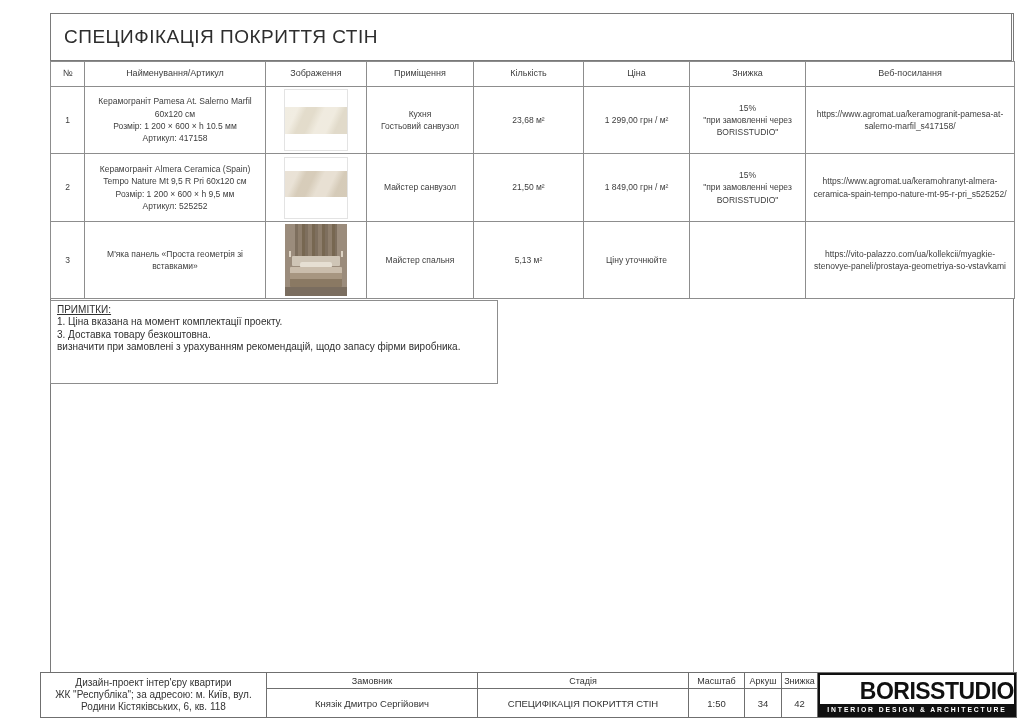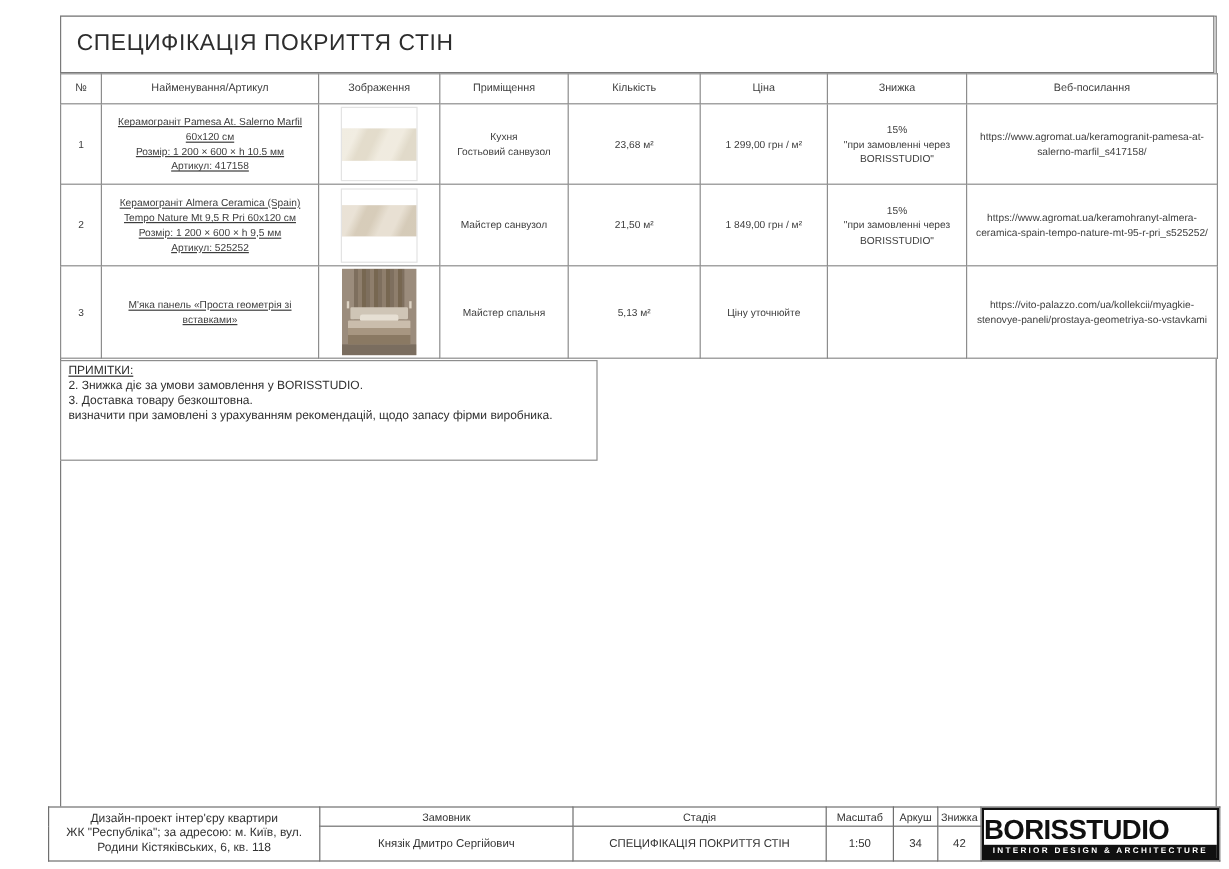--- a/index.html
+++ b/index.html
@@ -17,21 +17,21 @@
 
   table.spec { position:absolute; left:50px; top:61px; width:964px;
     border-collapse:collapse; table-layout:fixed; background:#fff; }
   table.spec th, table.spec td {
     border:1px solid #8d8d8d; font-weight:normal; text-align:center;
     vertical-align:middle; padding:2px 3px; font-size:8.5px; line-height:1.45;
     color:#3d3d3d; overflow:hidden;
   }
   table.spec th { font-size:9px; height:20px; }
   tr.r1 { height:64px; } tr.r2 { height:68px; } tr.r3 { height:76px; }
-  .name-cell { font-size:8px; line-height:1.5;text-decoration:underline; }
+  .name-cell { font-size:8px; line-height:1.5; }
   .link-cell { font-size:7.5px; line-height:1.5; word-wrap:break-word; overflow-wrap:break-word; }
   .discount-cell { font-size:8px; line-height:1.5; }
 
   .swatch { width:62px; height:60px; margin:0 auto; background:#fff;
     border:1px solid #e3e3e3; position:relative; }
   .swatch .band { position:absolute; left:0; right:0; }
   .band.b1 { top:29%; height:45%; }
   .band.b2 { top:23%; height:43%; }
   .band-texture { position:absolute; inset:0;
     background:linear-gradient(115deg, rgba(255,255,255,0.35) 0 18%, rgba(0,0,0,0.03) 30% 42%, rgba(255,255,255,0.3) 55% 70%, rgba(0,0,0,0.04) 82% 100%); }
@@ -60,21 +60,21 @@
     border-collapse:collapse; table-layout:fixed; background:#fff; }
   table.footer td { border:1px solid #6f6f6f; text-align:center; vertical-align:middle;
     padding:0 2px; color:#333; }
   .f-label { font-size:9px; height:15px;margin-top:36px; }
   .f-value { font-size:9.5px; height:27px; }
   .project-cell { font-size:10px; line-height:12px; }
   .logo-cell { padding:0 !important; }
   .logo-box { height:44px; box-sizing:border-box; border:2px solid #101010;
     display:flex; flex-direction:column; justify-content:flex-end; background:#fff; }
   .logo-word { font-weight:800; font-size:23px; line-height:26px; letter-spacing:-0.5px;
-    color:#101010; text-align:left; }
+    color:#101010; text-align:right; }
   .logo-bar { background:#101010; color:#fff; font-size:6.8px; font-weight:700;
     letter-spacing:1.9px; text-align:center; padding:2px 0 2px; }
 </style>
 </head>
 <body>
 
 <div class="page-frame"></div>
 
 <div class="title-bar">
   <span class="title">СПЕЦИФІКАЦІЯ ПОКРИТТЯ СТІН</span>
@@ -178,21 +178,21 @@
     <td>5,13 м²</td>
     <td>Ціну уточнюйте</td>
     <td class="discount-cell"></td>
     <td class="link-cell">https://vito-palazzo.com/ua/kollekcii/myagkie-stenovye-paneli/prostaya-geometriya-so-vstavkami</td>
   </tr>
 </tbody>
   </table>
 
 <div class="notes-box">
   <div class="notes-heading">ПРИМІТКИ:</div>
-  <div>2. Знижка діє за умови замовлення у BORISSTUDIO.</div>
+  <div>1. Ціна вказана на момент комплектації проекту.</div>
   <div>3. Доставка товару безкоштовна.</div>
   <div>визначити при замовлені з урахуванням рекомендацій, щодо запасу фірми виробника.</div>
 </div>
 
 <table class="footer">
   <colgroup>
     <col style="width:226px">
       <col style="width:211px">
       <col style="width:211px">
     <col style="width:56px">

